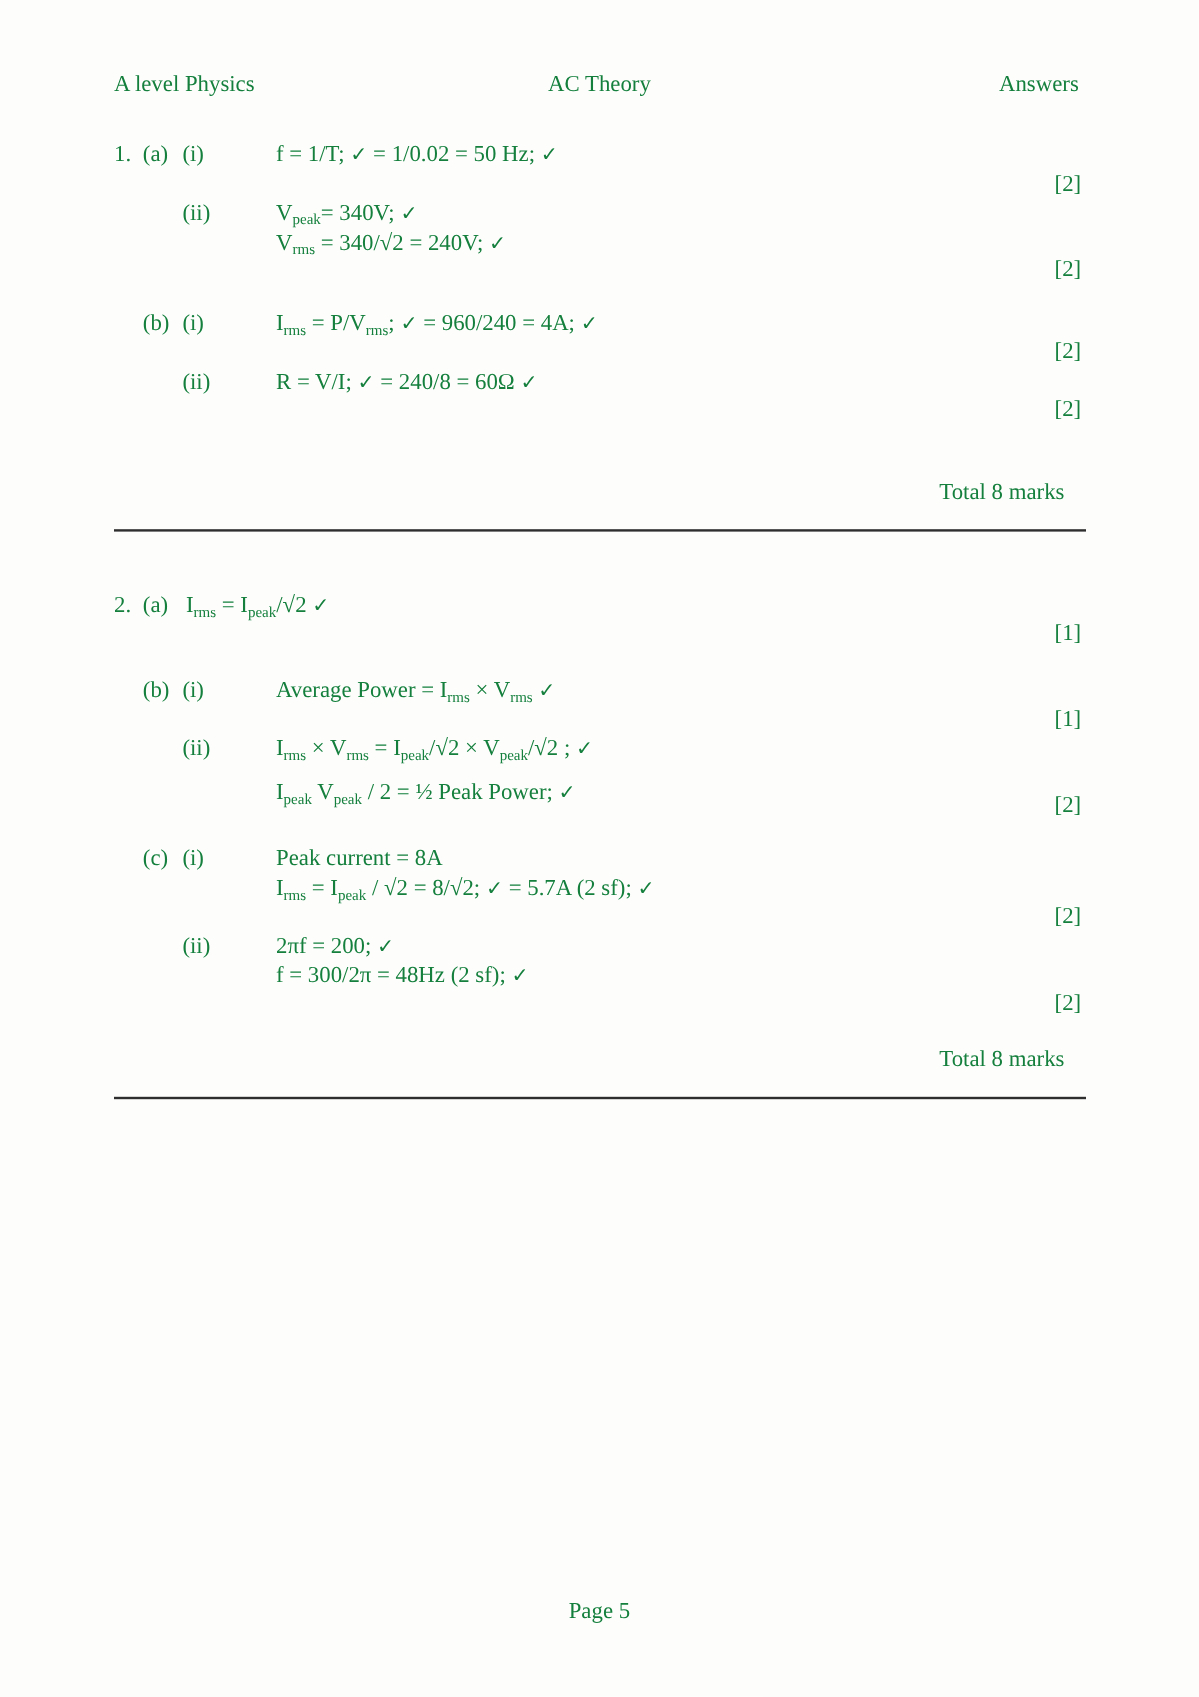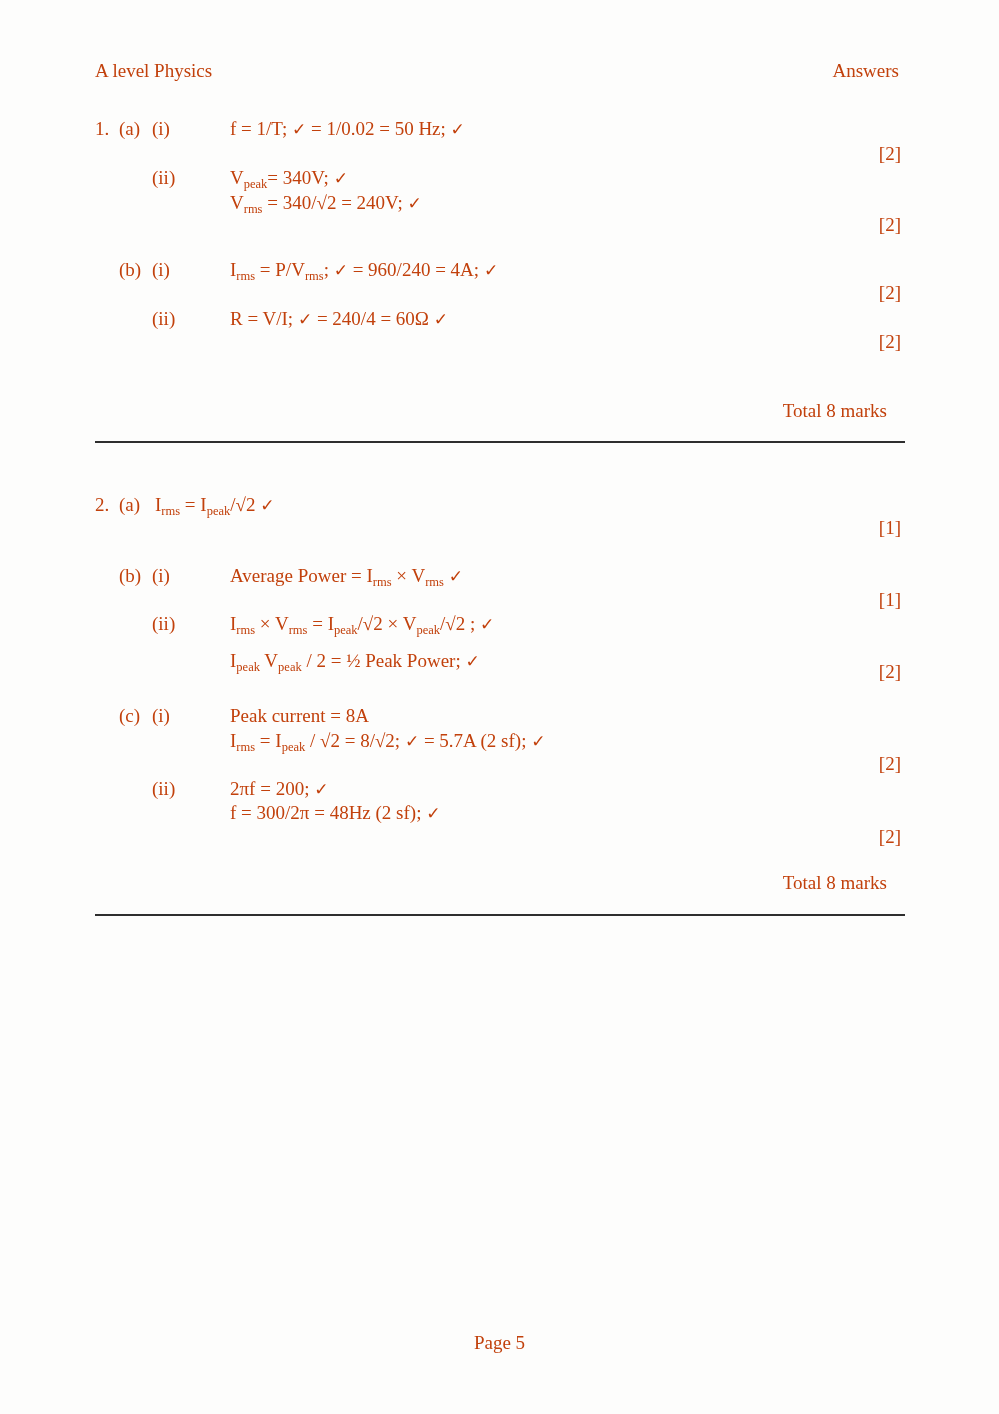--- a/index.html
+++ b/index.html
@@ -4,21 +4,21 @@
 <style>
   * { margin:0; padding:0; box-sizing:border-box; }
   html,body { background:#ffffff; }
   .page {
     position:relative;
     width:999px; height:1414px;
     margin:0 auto;
     background:#fdfdfc;
     font-family:"Liberation Serif","DejaVu Serif",serif;
     font-size:19px;
-    color:#c2410c;
+    color:#15803d;
     overflow:hidden;
   }
   .row { position:absolute; left:0; width:100%; height:27px; white-space:nowrap; }
   .num    { position:absolute; left:95px;  }
   .part   { position:absolute; left:119px; }
   .roman  { position:absolute; left:152px; }
   .content{ position:absolute; left:190px;margin-left:40px; }
   .content-q2a { position:absolute; left:155px; }
   .marks  { position:absolute; right:98px; }
   .total  { position:absolute; right:112px; }
@@ -34,20 +34,21 @@
     font-size:17px;
   }
 </style>
 </head>
 <body>
 
 <div class="page">
 
   <div class="row" style="top:60px;">
     <span class="hdr-left">A level Physics</span>
+    <span class="hdr-center">AC Theory</span>
     <span class="hdr-right">Answers</span>
   </div>
 
   <div class="row" style="top:118px;">
     <span class="num">1.</span>
     <span class="part">(a)</span>
     <span class="roman">(i)</span>
     <span class="content"><span>f = 1/T; </span><span class="check">✓</span><span> = 1/0.02 = 50 Hz; </span><span class="check">✓</span></span>
   </div>
   <div class="row" style="top:143px;">
@@ -69,21 +70,21 @@
     <span class="part">(b)</span>
     <span class="roman">(i)</span>
     <span class="content"><span>I</span><sub>rms</sub><span>  = P/V</span><sub>rms</sub><span>; </span><span class="check">✓</span><span> = 960/240 = 4A; </span><span class="check">✓</span></span>
   </div>
   <div class="row" style="top:282px;">
     <span class="marks">[2]</span>
   </div>
 
   <div class="row" style="top:308px;">
     <span class="roman">(ii)</span>
-    <span class="content"><span>R = V/I; </span><span class="check">✓</span><span> = 240/4 = 60Ω </span><span class="check">✓</span></span>
+    <span class="content"><span>R = V/I; </span><span class="check">✓</span><span> = 240/8 = 60Ω </span><span class="check">✓</span></span>
   </div>
   <div class="row" style="top:331px;">
     <span class="marks">[2]</span>
   </div>
 
   <div class="row" style="top:400px;">
     <span class="total">Total 8 marks</span>
   </div>
 
   <div class="rule" style="top:441px;"></div>

